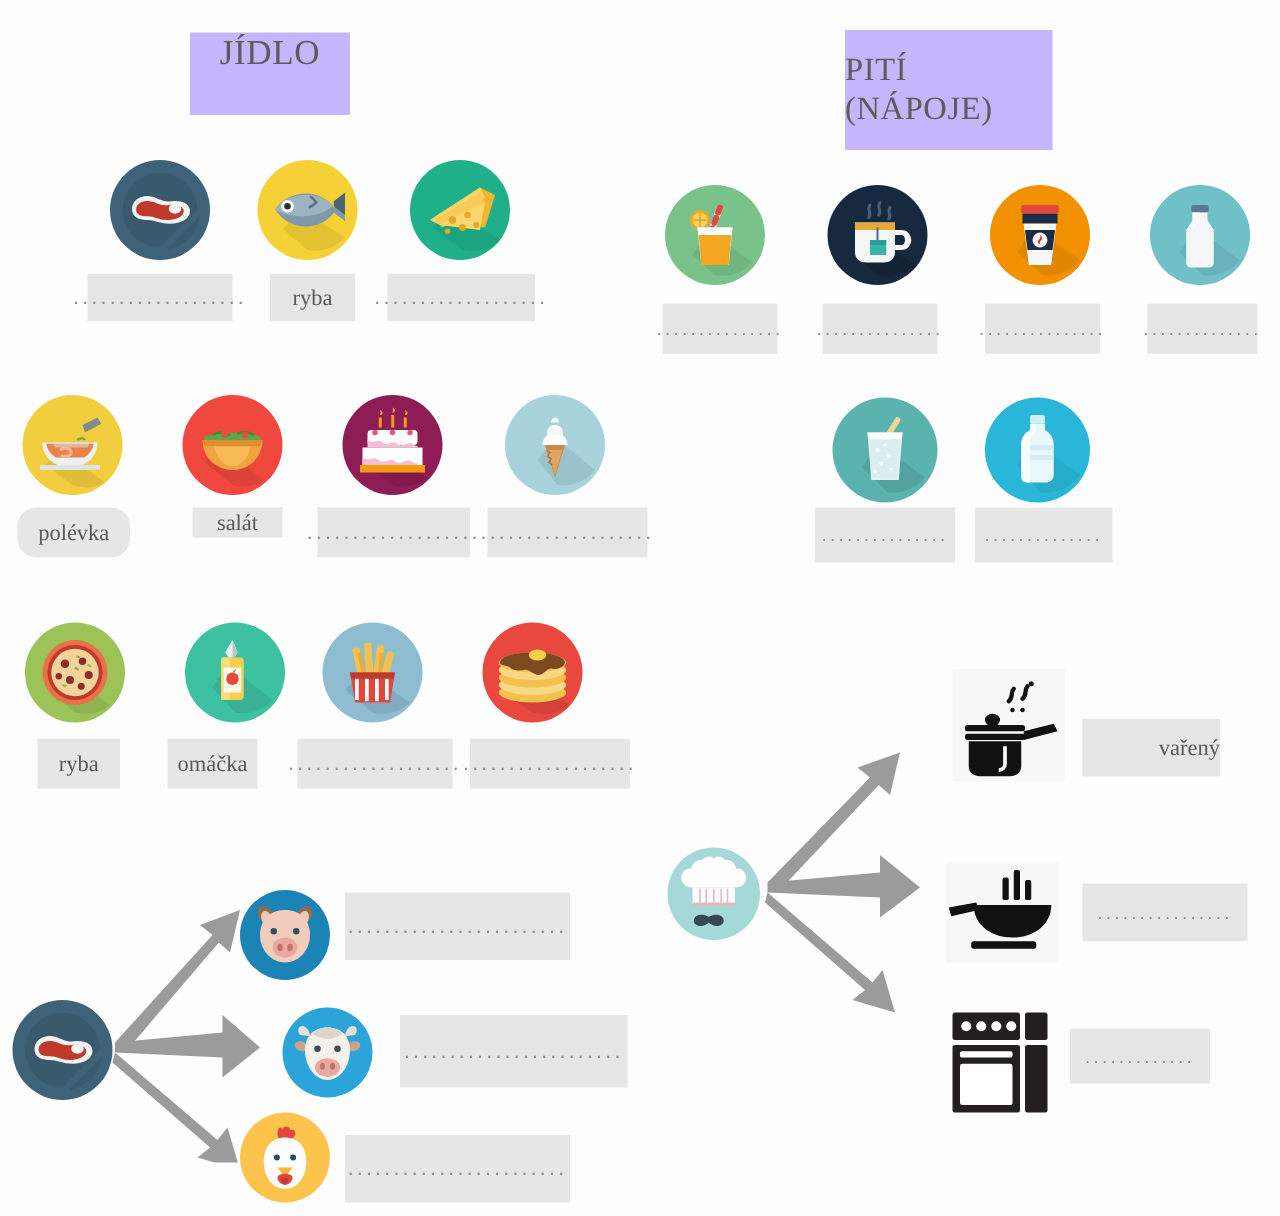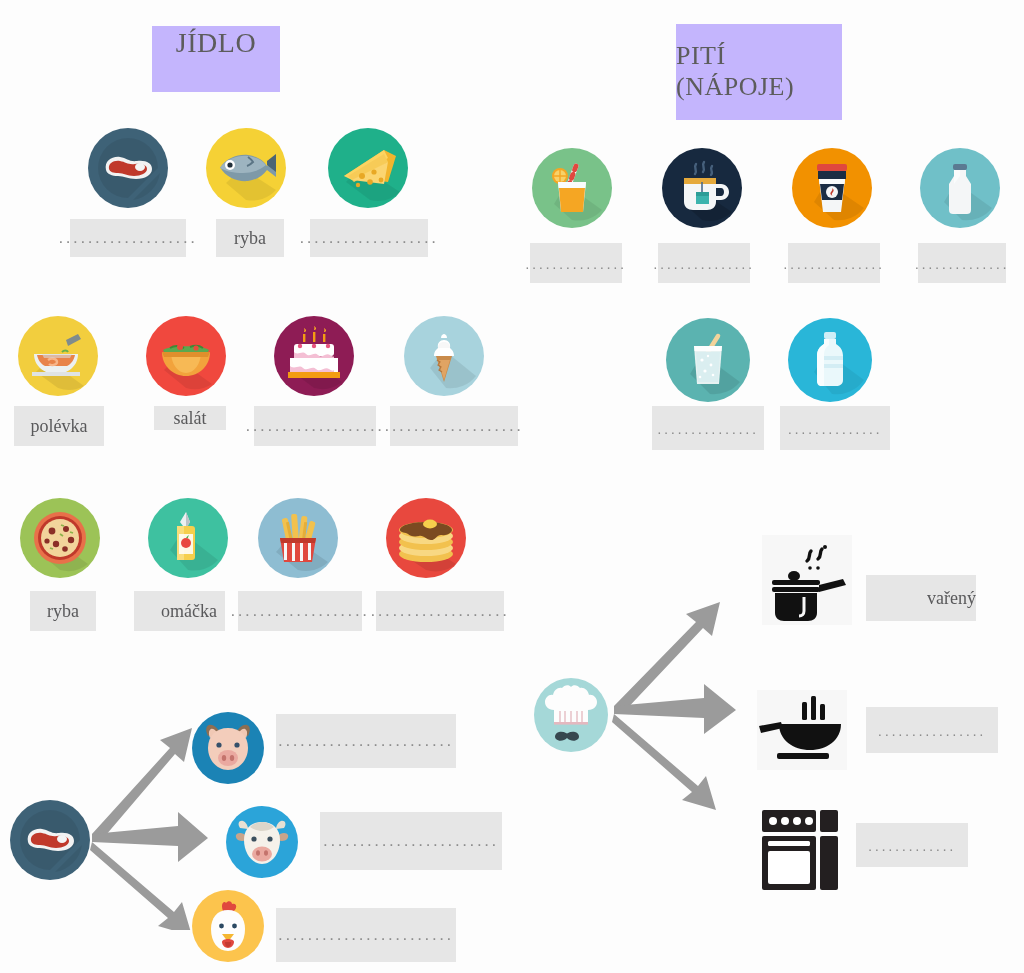--- a/index.html
+++ b/index.html
@@ -121,21 +121,21 @@
       <path d="M30 44 L66 70 A32 32 0 0 1 40 72 L18 56Z" fill="#000" opacity=".08"></path>
       <path d="M48 24l12-6 3 5-13 7z" fill="#7f8c8d"></path>
       <path d="M16 38h44c0 12-10 20-22 20S16 50 16 38z" fill="#ecf0f1"></path>
       <path d="M19 39h38c-1 5-4 9-8 11H27c-4-2-7-6-8-11z" fill="#e8834a"></path>
       <path d="M30 44c4-3 9-1 9 2s-6 4-8 2" stroke="#f7b58a" stroke-width="2.4" fill="none"></path>
       <path d="M24 38h30l-2 4H26z" fill="#d9dcdd" opacity=".6"></path>
       <path d="M44 36c2-2 5-2 6 0" stroke="#6ab04c" stroke-width="2" fill="none"></path>
       <path d="M14 56h48v4H14z" fill="#dfe3e4"></path>
     </svg>
   </div>
-  <div class="lbl abs" style="left:14px;top:406px;width:90px;height:40px;">
+  <div class="lbl abs" style="left:14px;top:406px;width:90px;height:40px;border-radius:15px;">
     <span>polévka</span>
   </div>
 
   <div class="circ" style="left:146px;top:316px;width:80px;height:80px;background:#f0483e;">
     <svg viewBox="0 0 80 80">
       <path d="M30 42 L66 68 A32 32 0 0 1 40 72 L18 54Z" fill="#000" opacity=".08"></path>
       <path d="M17 34c8-5 38-5 46 0 0 0-2 5-5 5H22c-3 0-5-5-5-5z" fill="#5ba84f"></path>
       <path d="M24 32c5-3 10-2 14 0" stroke="#3f8a36" stroke-width="2" fill="none"></path>
       <path d="M44 31c5-2 10-1 13 1" stroke="#3f8a36" stroke-width="2" fill="none"></path>
       <circle cx="34" cy="31" r="3" fill="#e74c3c"></circle>
@@ -214,21 +214,21 @@
       <path d="M34 34 L70 62 A32 32 0 0 1 40 72 L22 52Z" fill="#000" opacity=".08"></path>
       <path d="M38 14l4 10-3 4h-4l-3-4z" fill="#ecf0f1"></path>
       <path d="M38 14l4 10-2 4h-2z" fill="#bdc3c7"></path>
       <rect x="29" y="28" width="18" height="34" rx="3" fill="#f6cf4c"></rect>
       <rect x="29" y="28" width="7" height="34" fill="#f9dd7a"></rect>
       <rect x="31" y="36" width="14" height="20" fill="#fff" opacity=".85"></rect>
       <circle cx="38" cy="45" r="5" fill="#e8483e"></circle>
       <path d="M38 40c1-2 3-3 3-3s-1 2-1 3z" fill="#4caf50"></path>
     </svg>
   </div>
-  <div class="lbl abs" style="left:134px;top:591px;width:72px;height:40px;padding-left:19px;">
+  <div class="lbl abs" style="left:134px;top:591px;width:72px;height:40px;">
     <span>omáčka</span>
   </div>
 
   <div class="circ" style="left:258px;top:498px;width:80px;height:80px;background:#8ebdd2;">
     <svg viewBox="0 0 80 80">
       <path d="M32 38 L70 64 A32 32 0 0 1 40 72 L18 54Z" fill="#000" opacity=".09"></path>
       <g fill="#f2c14e">
         <rect x="26" y="20" width="6" height="24" rx="2" transform="rotate(-12 29 32)"></rect>
         <rect x="34" y="16" width="6" height="28" rx="2" transform="rotate(-4 37 30)"></rect>
         <rect x="42" y="18" width="6" height="26" rx="2" transform="rotate(7 45 31)"></rect>

